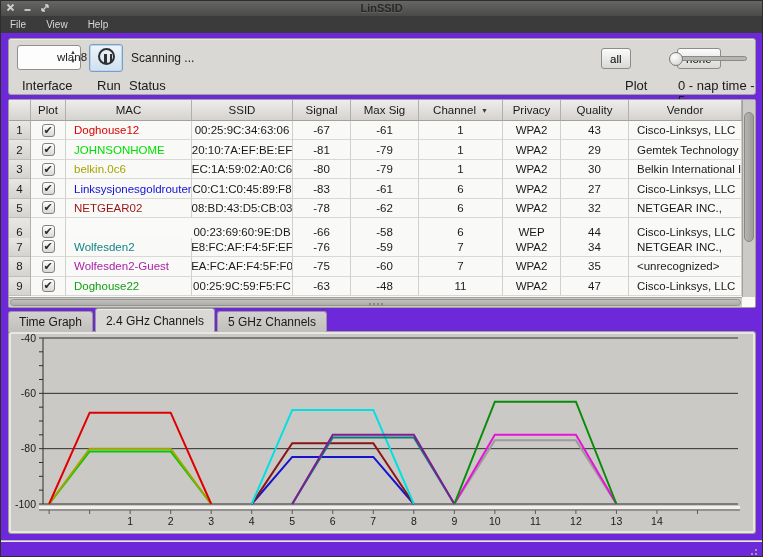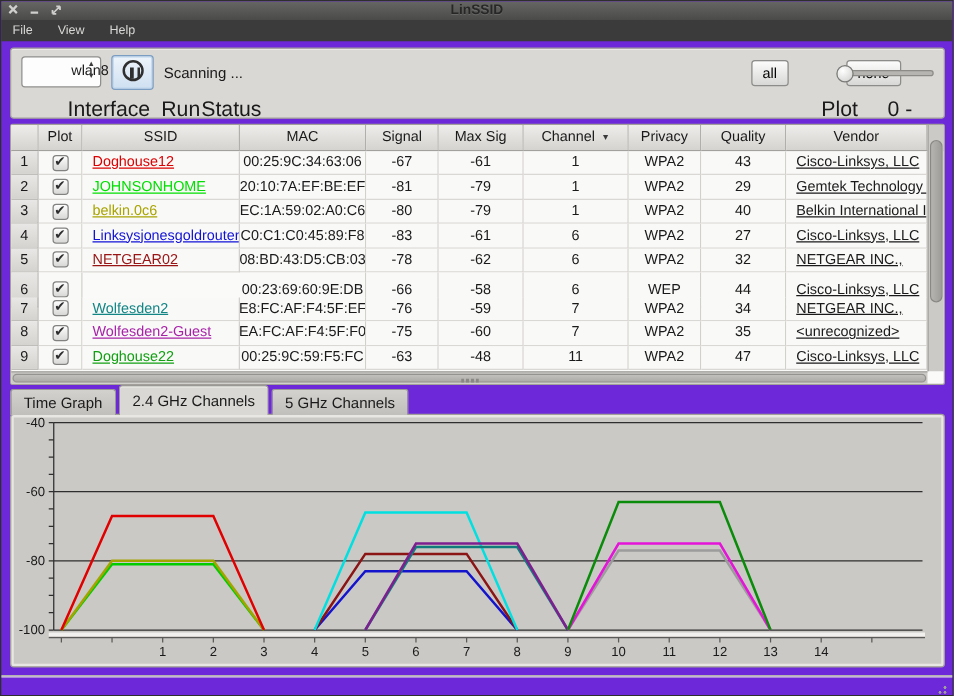--- a/index.html
+++ b/index.html
@@ -29,21 +29,21 @@
   .spin-arrows{position:absolute;right:4px;top:2px;display:flex;flex-direction:column;
     font-size:6px;line-height:9px;color:#3c3c3c;}
   .pausebtn{position:absolute;left:80px;top:5px;width:34px;height:28px;
     background:linear-gradient(#eef4fb,#cfe0f1);border:1px solid #7c9dc2;border-radius:3px;
     box-shadow:inset 0 0 0 1px #bcd6ee;}
   .pause-circle{width:17px;height:17px;border:2.5px solid #2f2f2f;border-radius:50%;
     margin:2.5px auto 0;position:relative;}
   .pause-circle i{position:absolute;top:4px;width:2.5px;height:9px;background:#2f2f2f;}
   .pause-circle i.b1{left:4.5px;} .pause-circle i.b2{left:10px;}
   .status-value{position:absolute;left:122px;top:12px;font-size:12px;}
-  .tb-label{position:absolute;top:39px;font-size:17px;margin-left:32px;}
+  .tb-label{position:absolute;top:39px;font-size:13px;}
   #lbl-interface{left:13px;} #lbl-run{left:88px;} #lbl-status{left:120px;}
   #lbl-plot{left:616px;} #lbl-naptime{left:669px;}
   .btn{position:absolute;top:9px;height:21px;background:linear-gradient(#fcfcfc,#d8d8d6);
     border:1px solid #8c8c8a;border-radius:3px;font-size:11.5px;padding:0 8px;
     display:flex;align-items:center;cursor:default;}
   #btn-all{left:592px;} #btn-none{left:620px;margin-left:48px;}
   .slider-track{position:absolute;left:661px;top:17px;width:77px;height:5px;
     background:#b7b5b1;border:1px solid #8d8b87;border-radius:3px;}
   .slider-handle{position:absolute;left:-2px;top:-5px;width:14px;height:14px;border-radius:50%;
     background:radial-gradient(circle at 35% 30%,#ffffff,#cdcdcb);border:1px solid #7b7b79;}
@@ -52,21 +52,21 @@
   .thead{display:grid;grid-template-columns:22px 35px 126px 101px 58px 68px 84px 58px 68px 1fr 13px;height:21px;}
   .th{background:linear-gradient(#efedeb,#d5d3cf);border-right:1px solid #b1afab;
     border-bottom:1px solid #a3a19d;font-size:11.5px;display:flex;align-items:center;
     justify-content:center;gap:5px;white-space:nowrap;overflow:hidden;}
   .sort-icon{font-size:7px;color:#3a3a3a;}
   .rows{position:absolute;left:0;top:21px;right:13px;bottom:10px;overflow:hidden;}
   .trow{display:grid;grid-template-columns:22px 35px 126px 101px 58px 68px 84px 58px 68px 1fr;height:19.45px;}
   .cell{border-right:1px solid #d2d0cc;border-bottom:1px solid #dad8d4;font-size:11.5px;
     display:flex;align-items:center;justify-content:center;background:#f9f9f8;
     white-space:nowrap;overflow:hidden;padding:0 3px;}
-  .cell.left{justify-content:flex-start;padding-left:8px;text-decoration:underline;}
+  .cell.left{justify-content:flex-start;padding-left:8px;}
   .cell.numcol{background:linear-gradient(#e9e7e5,#d5d3cf);border-right:1px solid #b1afab;
     border-bottom:1px solid #c0beba;justify-content:center;}
   .checkbox{width:13px;height:13px;border:1px solid #828280;border-radius:3px;
     background:linear-gradient(#fefefe,#d8d8d6);display:flex;align-items:center;
     justify-content:center;font-size:11px;color:#2e2e2e;line-height:1;}
   .vscroll{position:absolute;right:0;top:0;bottom:10px;width:13px;background:#cccac6;
     border-left:1px solid #a3a19d;}
   .vthumb{position:absolute;left:1px;right:1px;top:12px;height:130px;border-radius:6px;
     background:linear-gradient(90deg,#b6b4b0,#9f9d99);border:1px solid #8a8884;}
   .hscroll{position:absolute;left:0;right:13px;bottom:0;height:10px;background:#cccac6;
@@ -157,24 +157,24 @@
 
   <div class="panel" id="table">
     <div class="thead" id="thead">
         <div class="th">
           <span></span>
         </div>
         <div class="th">
           <span>Plot</span>
         </div>
         <div class="th">
+          <span>MAC</span>
+        </div>
+        <div class="th">
           <span>SSID</span>
-        </div>
-        <div class="th">
-          <span>MAC</span>
         </div>
         <div class="th">
           <span>Signal</span>
         </div>
         <div class="th">
           <span>Max Sig</span>
         </div>
         <div class="th">
           <span>Channel</span>
           <span class="sort-icon">▼</span>
@@ -223,21 +223,21 @@
           <div class="cell numcol">3</div>
           <div class="cell">
             <span class="checkbox">✔</span>
           </div>
           <div class="cell left" style="color: rgb(168, 164, 0);">belkin.0c6</div>
           <div class="cell">EC:1A:59:02:A0:C6</div>
           <div class="cell">-80</div>
           <div class="cell">-79</div>
           <div class="cell">1</div>
           <div class="cell">WPA2</div>
-          <div class="cell">40</div>
+          <div class="cell">30</div>
           <div class="cell left">Belkin International Inc</div>
         </div>
         <div class="trow">
           <div class="cell numcol">4</div>
           <div class="cell">
             <span class="checkbox">✔</span>
           </div>
           <div class="cell left" style="color: rgb(18, 18, 214);">Linksysjonesgoldrouter</div>
           <div class="cell">C0:C1:C0:45:89:F8</div>
           <div class="cell">-83</div>

